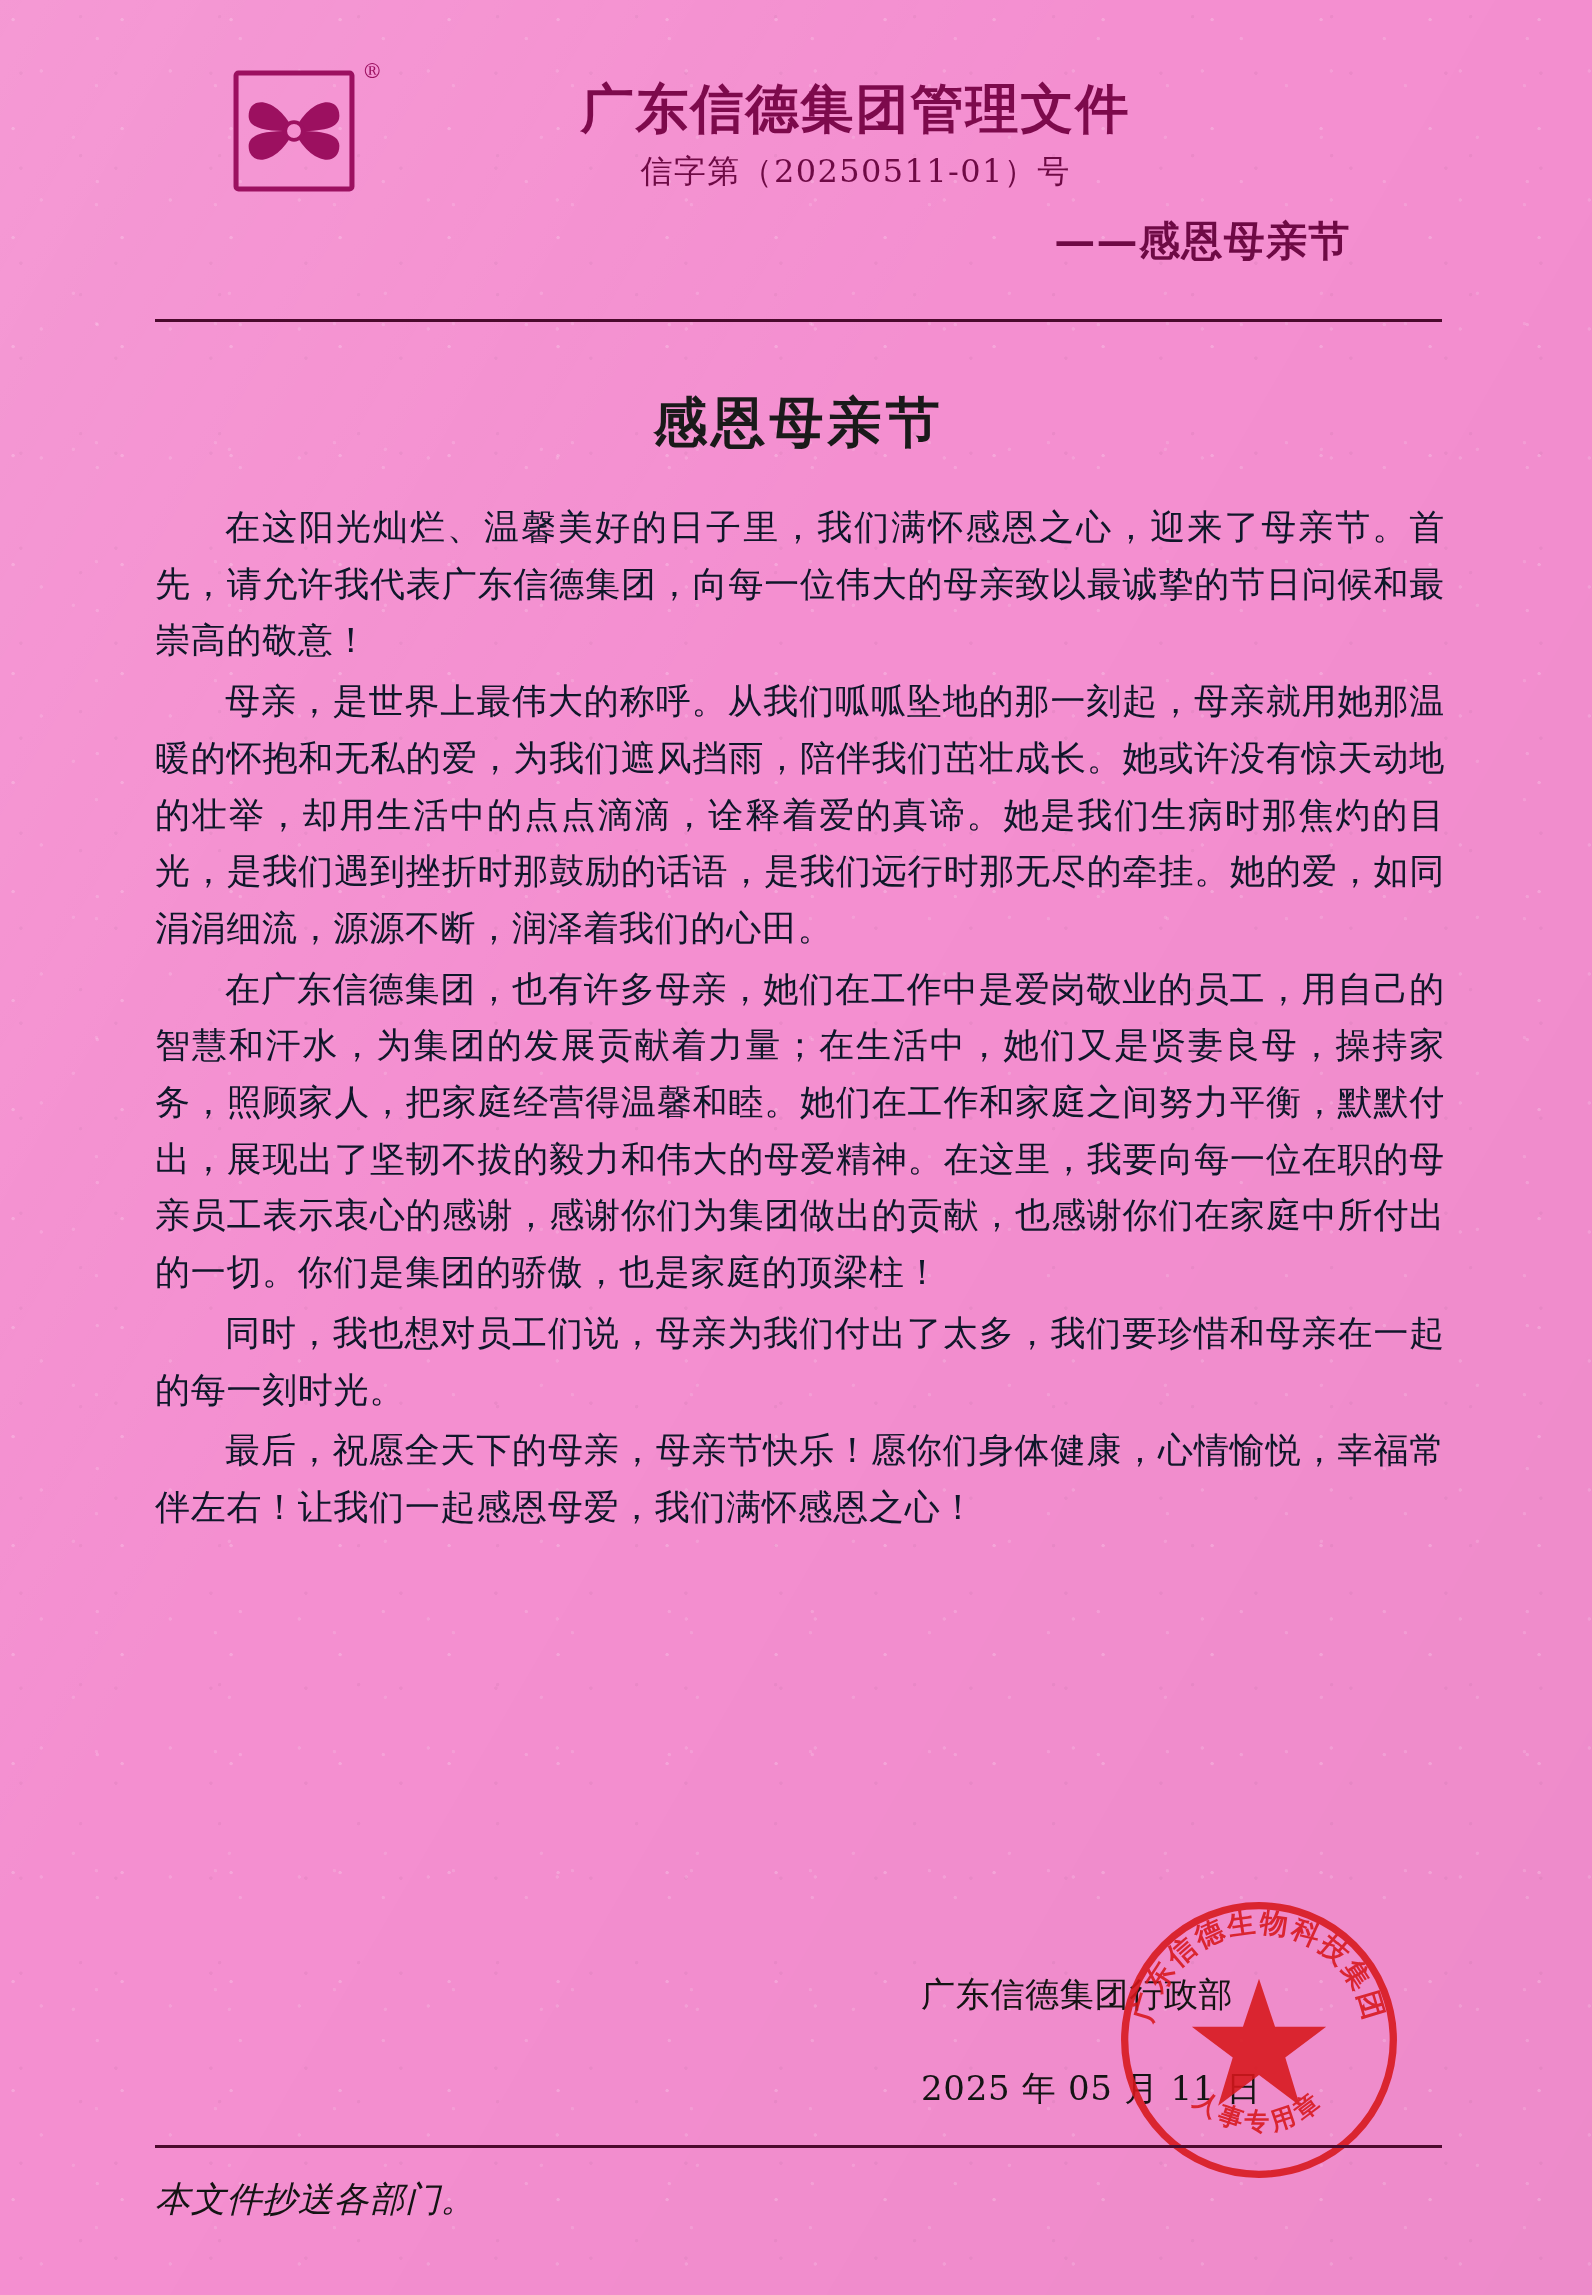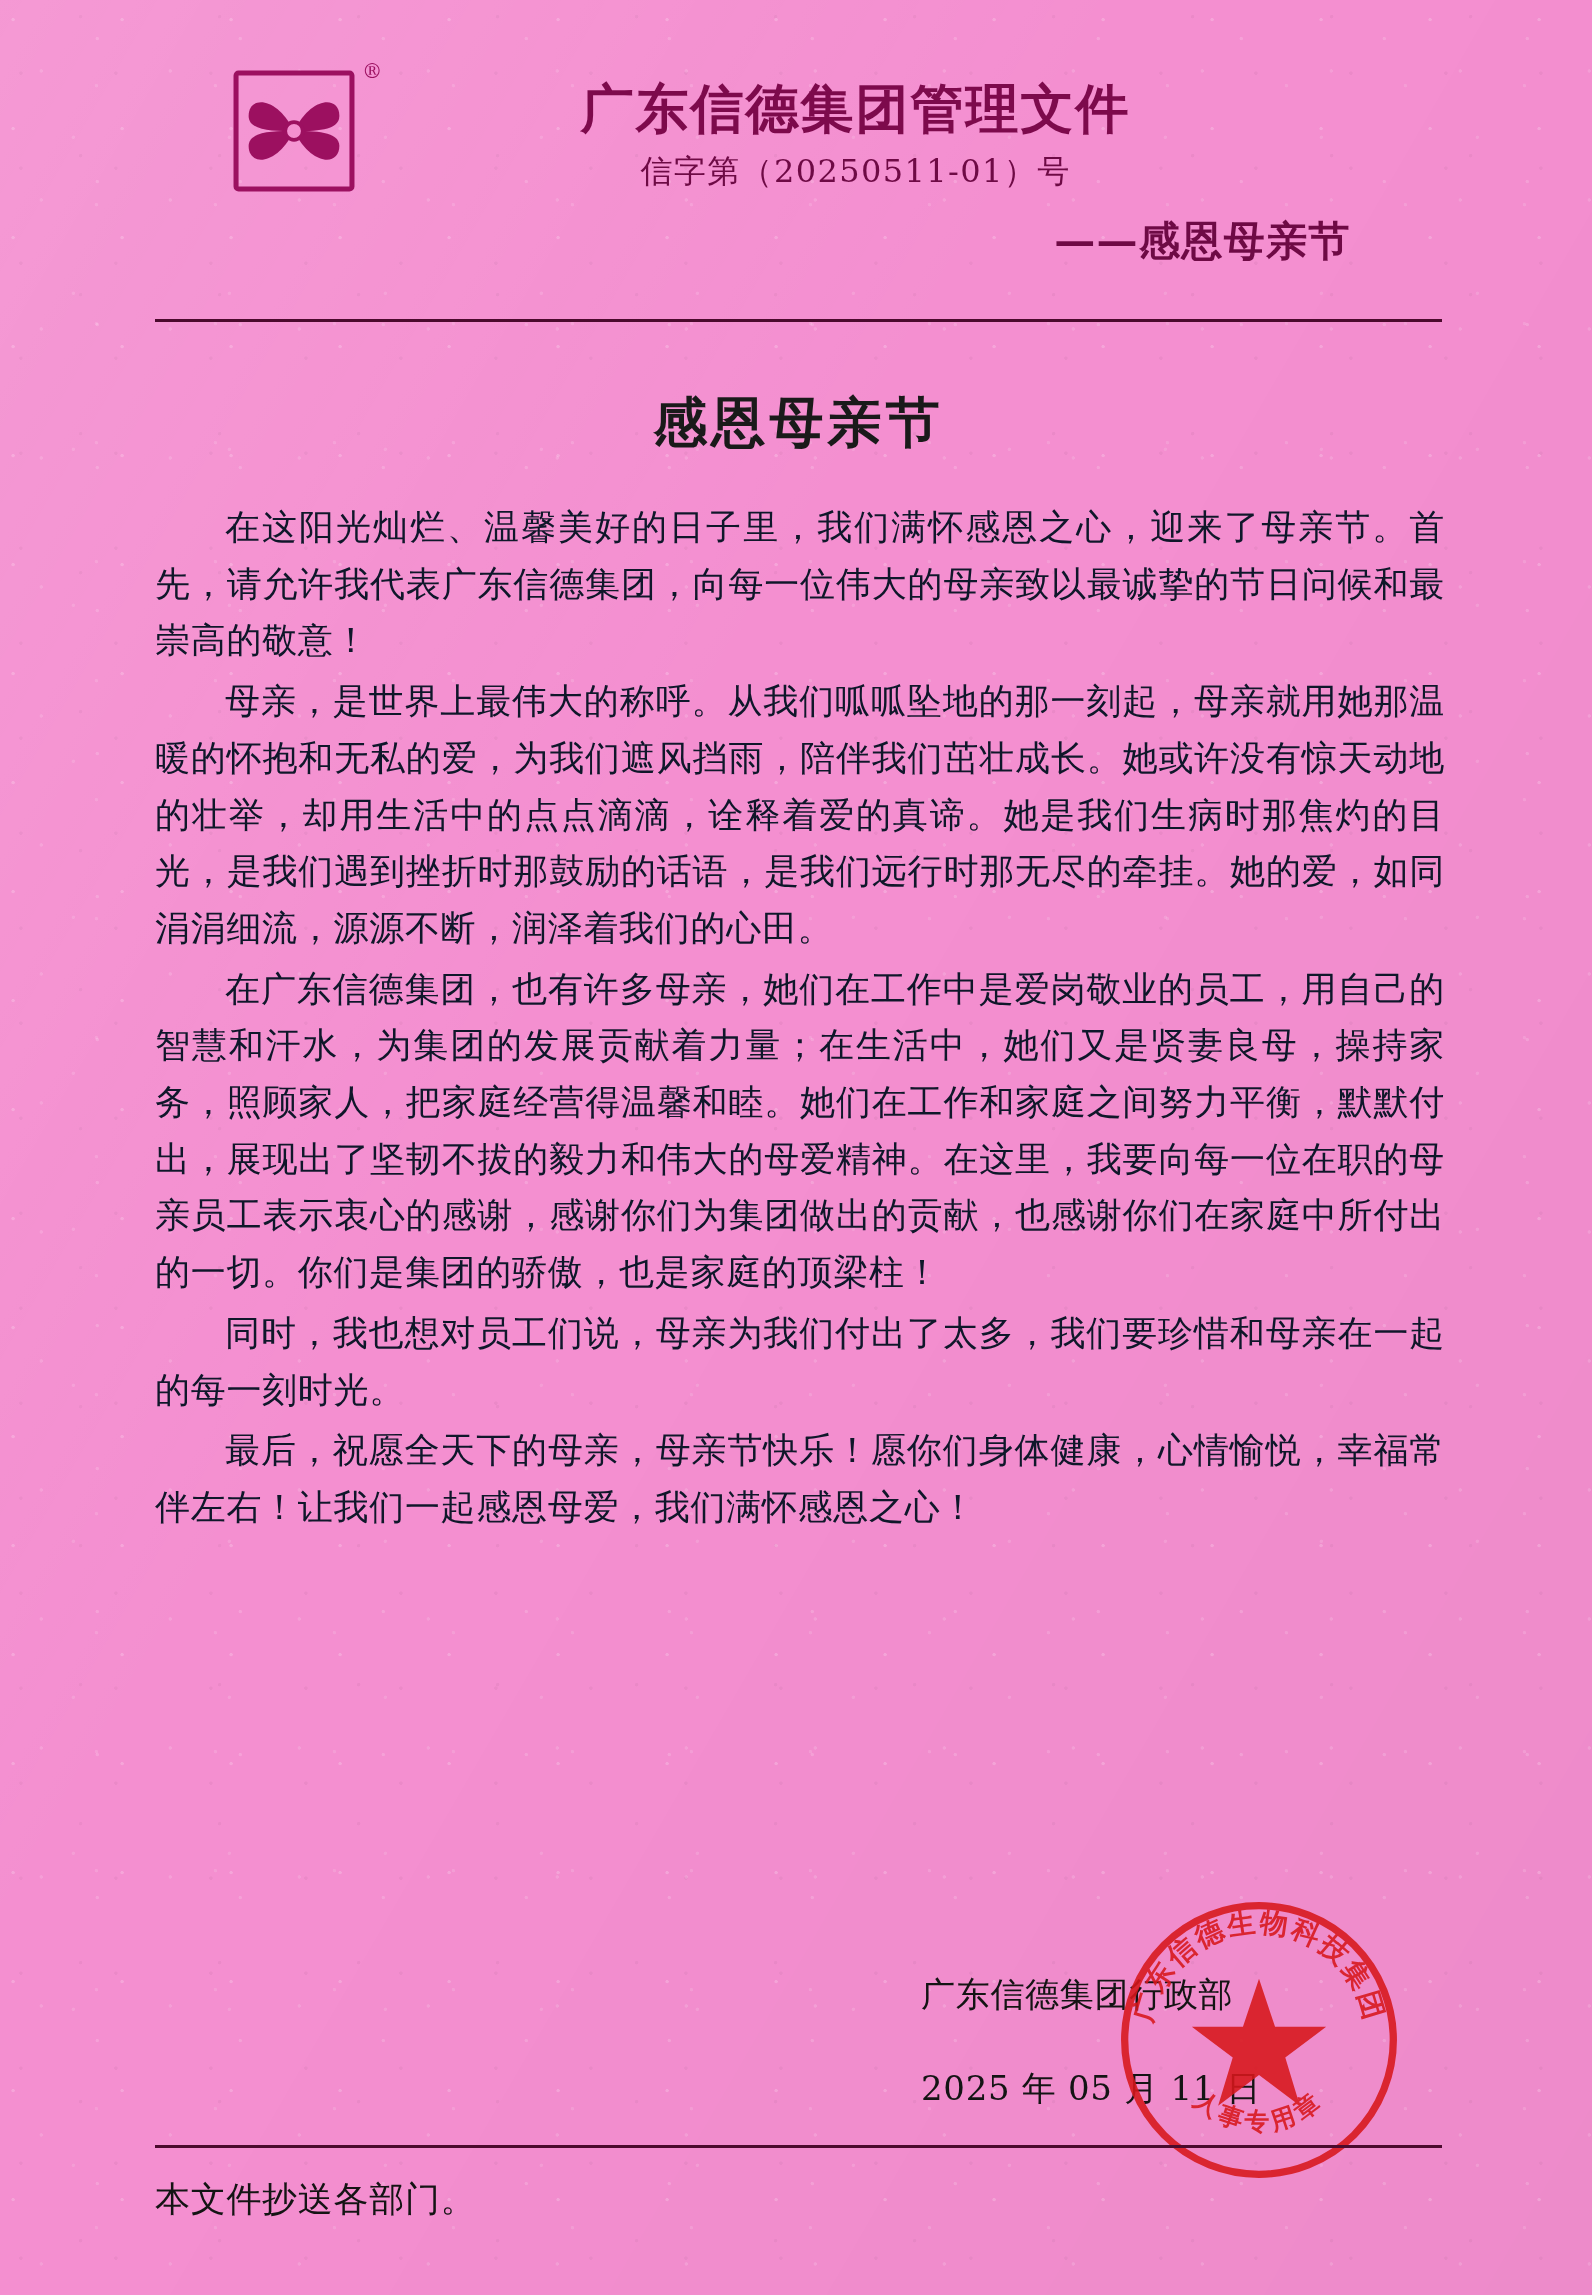--- a/index.html
+++ b/index.html
@@ -173,20 +173,21 @@
 
   
   .footer-note {
     position: absolute;
     left: 155px;
     top: 2176px;
     font-family: "DejaVu Serif", "Liberation Serif", serif;
     font-size: 35px;
     color: #141414;
     letter-spacing: 0.7px;
+    font-style: italic;
   }
 </style>
 </head>
 <body>
 
 <div class="sheet">
   <div class="paper-texture"></div>
 
   <div class="header">
 

